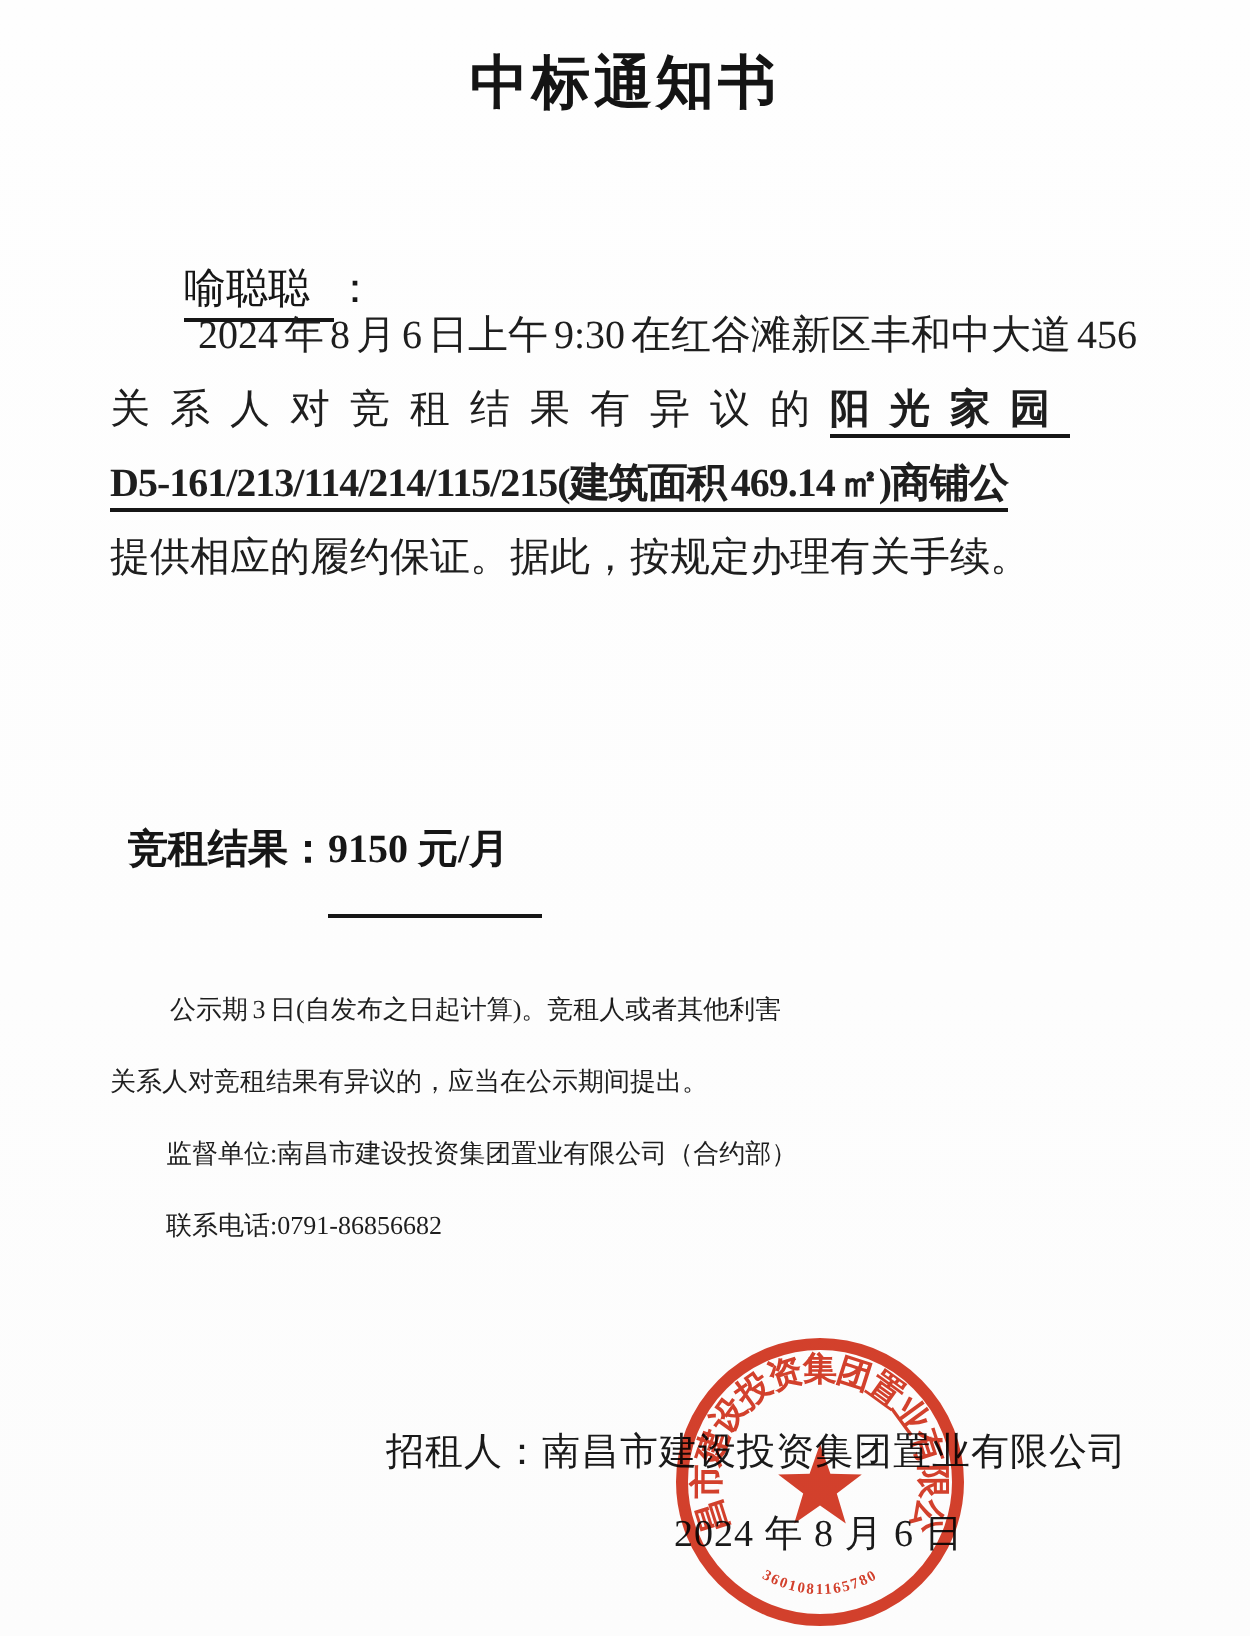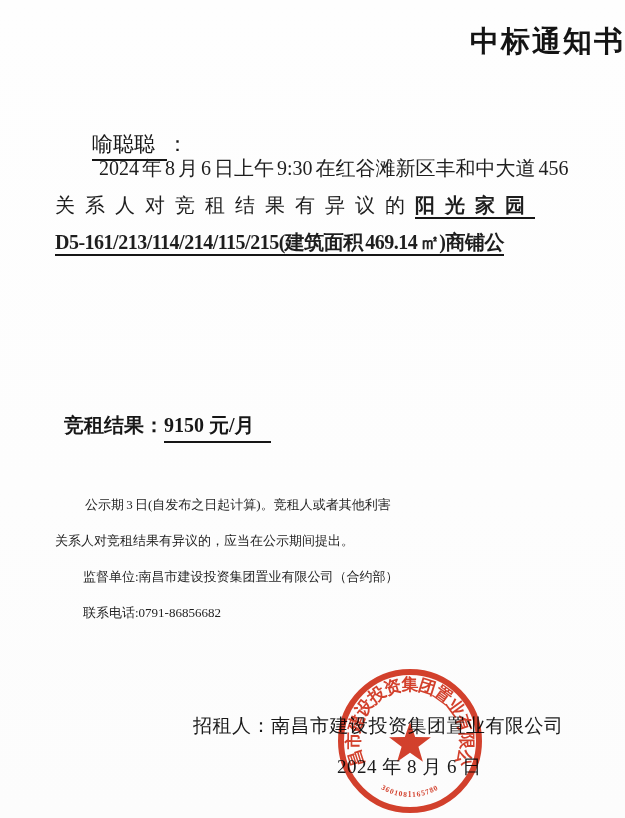--- a/index.html
+++ b/index.html
@@ -7,21 +7,21 @@
     width:625px;height:818px;
     background:#ffffff;
     font-family:"Liberation Serif","DejaVu Serif",serif;
     color:#1e1e1e;
     position:relative;
     overflow:hidden;
   }
   .page{position:absolute;inset:0;background:linear-gradient(180deg,#fefefe 0%,#fdfdfd 60%,#fcfcfc 100%);}
   .title{
     position:absolute;top:22px;left:0;width:625px;
-    text-align:right;font-size:29px;font-weight:bold;
+    text-align:center;font-size:29px;font-weight:bold;
     letter-spacing:2px;color:#141414;margin:0;
   }
   .recipient{
     position:absolute;left:64px;top:130px;
     font-size:21px;font-weight:normal;color:#161616;margin-left:28px;
   }
   .recipient .name{
     border-bottom:2px solid #161616;
     padding-right:12px;padding-bottom:1px;
     display:inline-block;
@@ -43,21 +43,21 @@
     padding-bottom:1px;
     font-family:Liberation Serif, serif;
   }
   .result{
     position:absolute;left:64px;top:407px;
     font-size:20px;font-weight:bold;color:#161616;
     height:37px;line-height:37px;white-space:nowrap;
   }
   .result .uv{
     border-bottom:2px solid #161616;
-    padding-right:16px;padding-bottom:3px;
+    padding-right:16px;padding-bottom:19px;
     display:inline-block;line-height:26px;
   }
   .lessor{
     position:absolute;left:193px;top:713px;
     font-size:19px;color:#1a1a1a;white-space:nowrap;letter-spacing:0.5px;
   }
   .dateline{
     position:absolute;left:337px;top:754px;
     font-size:19px;color:#1a1a1a;white-space:nowrap;letter-spacing:0.5px;
   }
@@ -77,20 +77,21 @@
   <h1 class="title">中标通知书</h1>
 
   <div class="recipient">
     <span class="name">喻聪聪</span><span>：</span>
   </div>
 
   <div class="para p1">
     <div class="line indent1"><span>2024 年 8 月 6 日上午 9:30 在红谷滩新区丰和中大道 456</span></div>
     <div class="line spread"><span>关系人对竞租结果有异议的</span><span class="bu">阳光家园</span></div>
     <div class="line tight"><span class="bu">D5-161/213/114/214/115/215(建筑面积 469.14 ㎡)商铺公</span></div>
+    <div class="line"><span>提供相应的履约保证。据此，按规定办理有关手续。</span></div>
   </div>
 
   <div class="result">
     <span class="b">竞租结果：</span><span class="uv">9150 元/月</span>
   </div>
 
   <div class="para p2">
     <div class="line ind30"><span>公示期 3 日(自发布之日起计算)。竞租人或者其他利害</span></div>
     <div class="line"><span>关系人对竞租结果有异议的，应当在公示期间提出。</span></div>
     <div class="line ind28"><span>监督单位:南昌市建设投资集团置业有限公司（合约部）</span></div>

